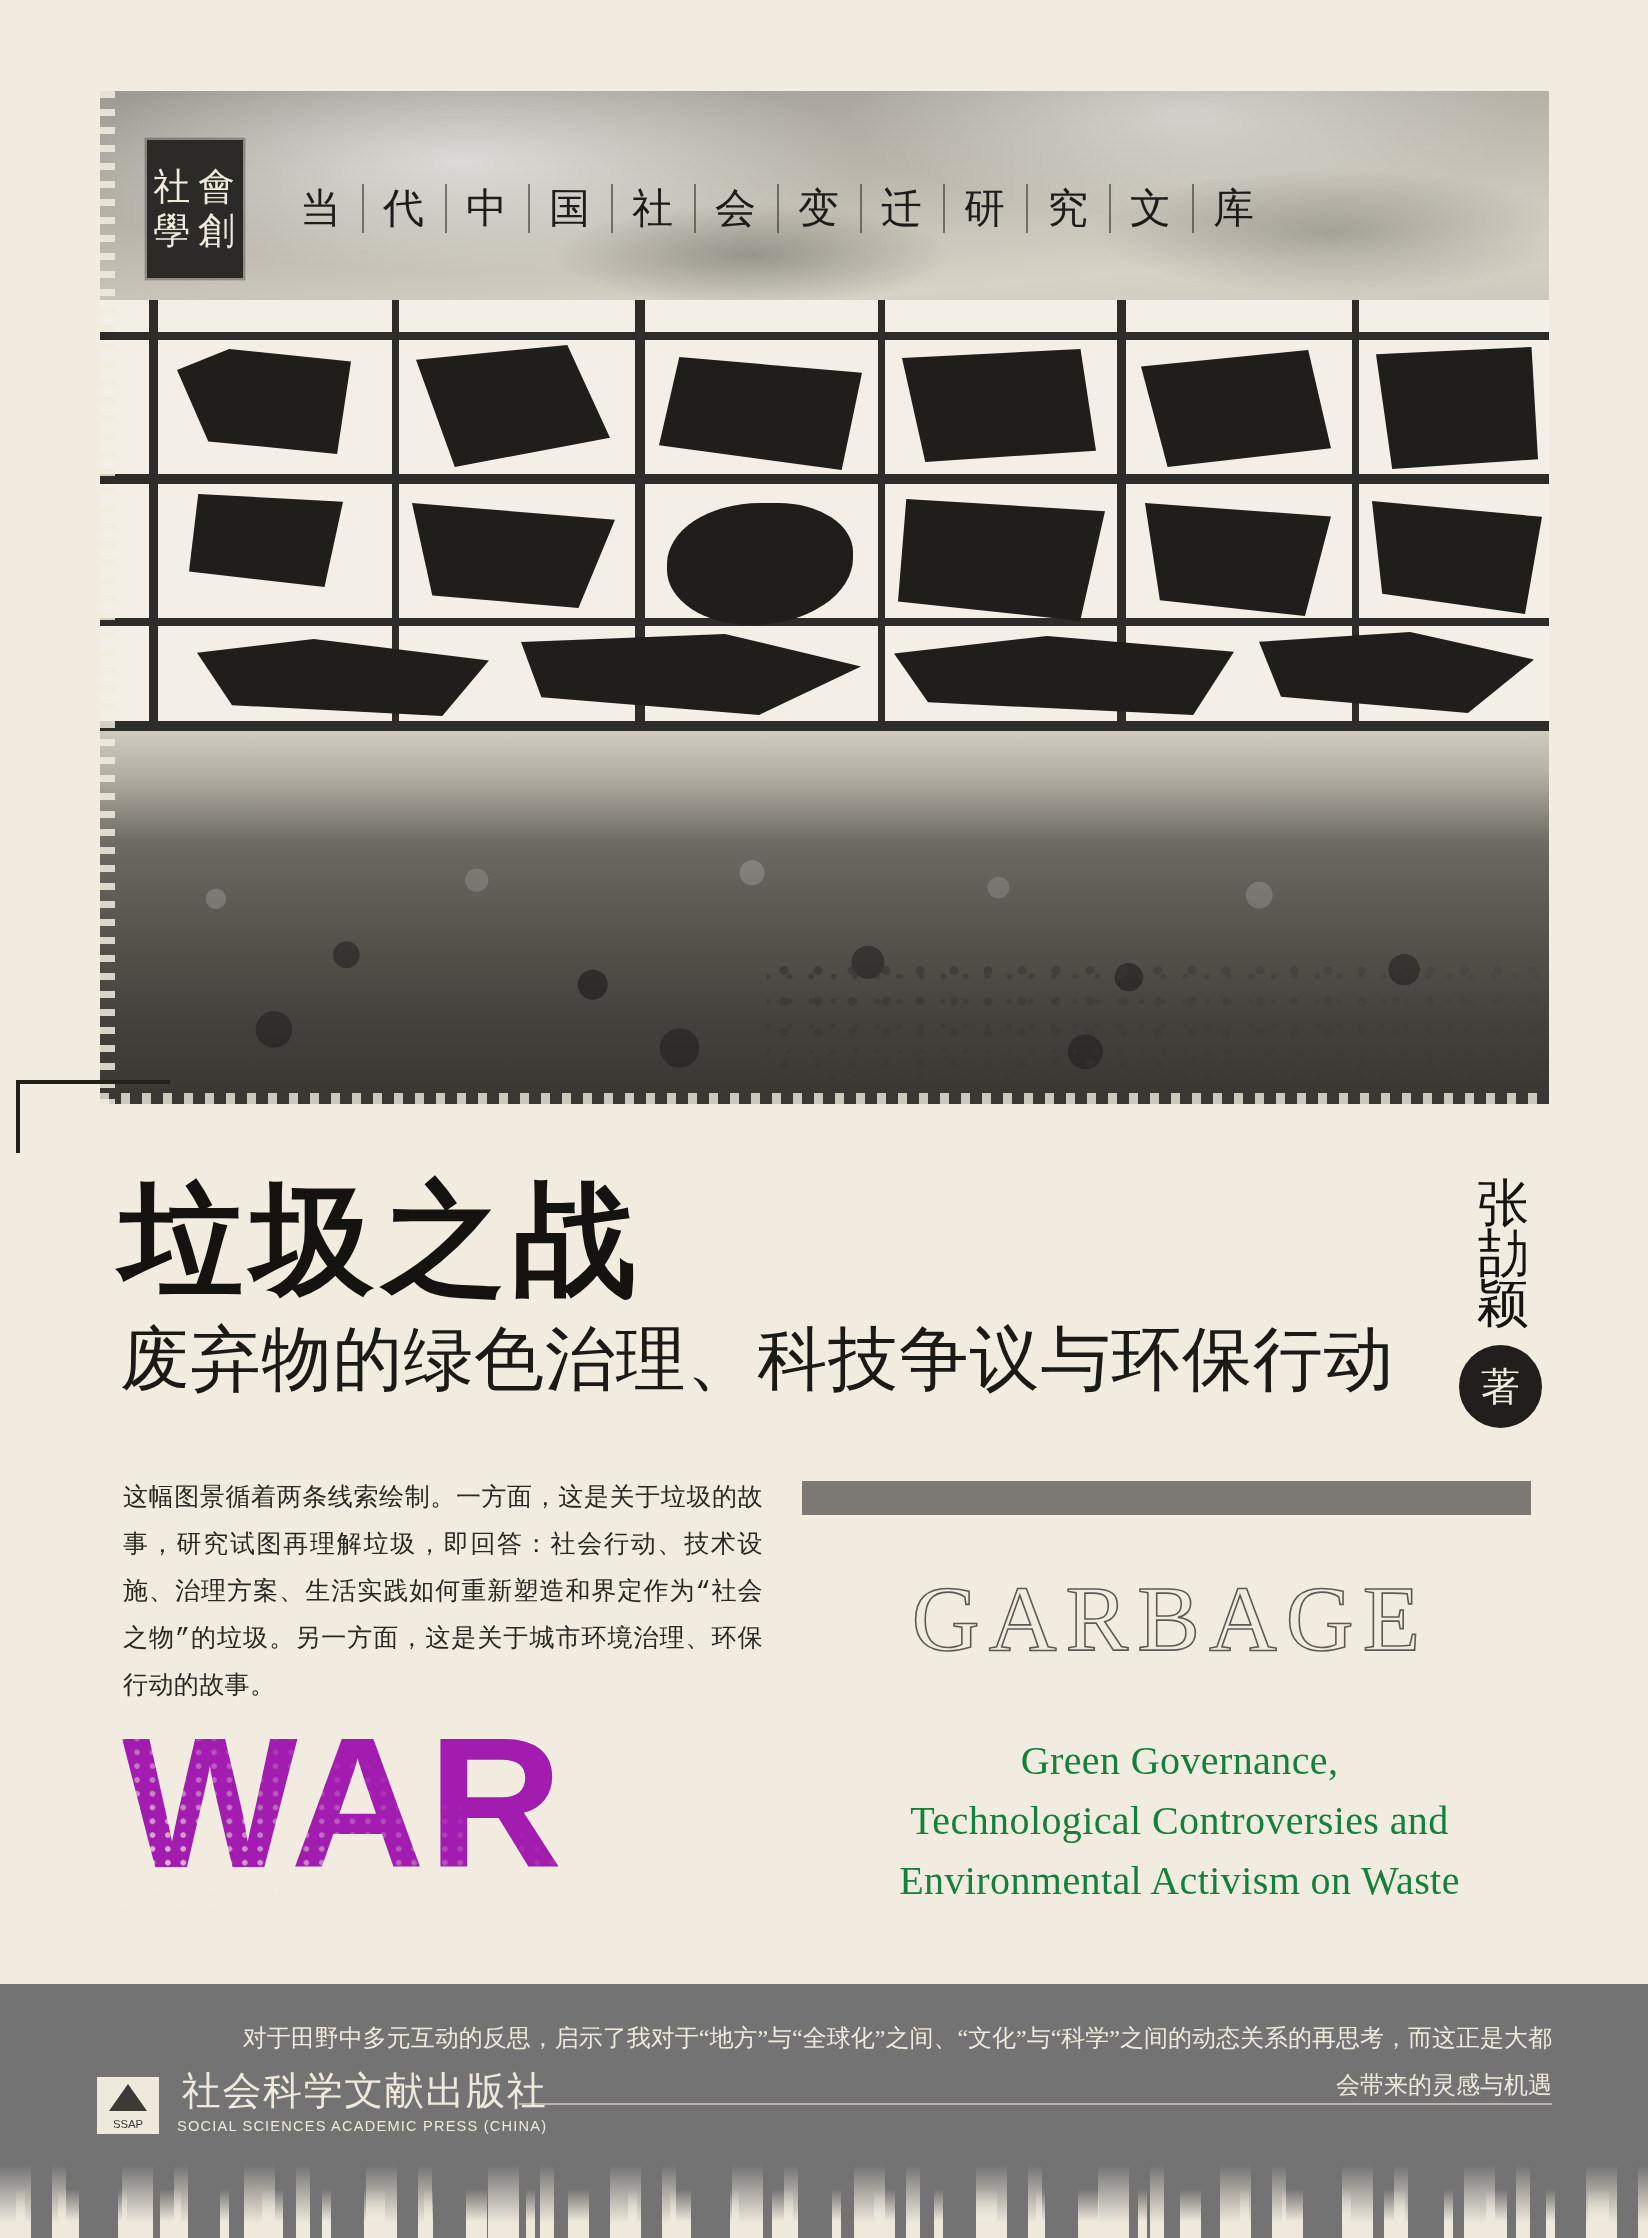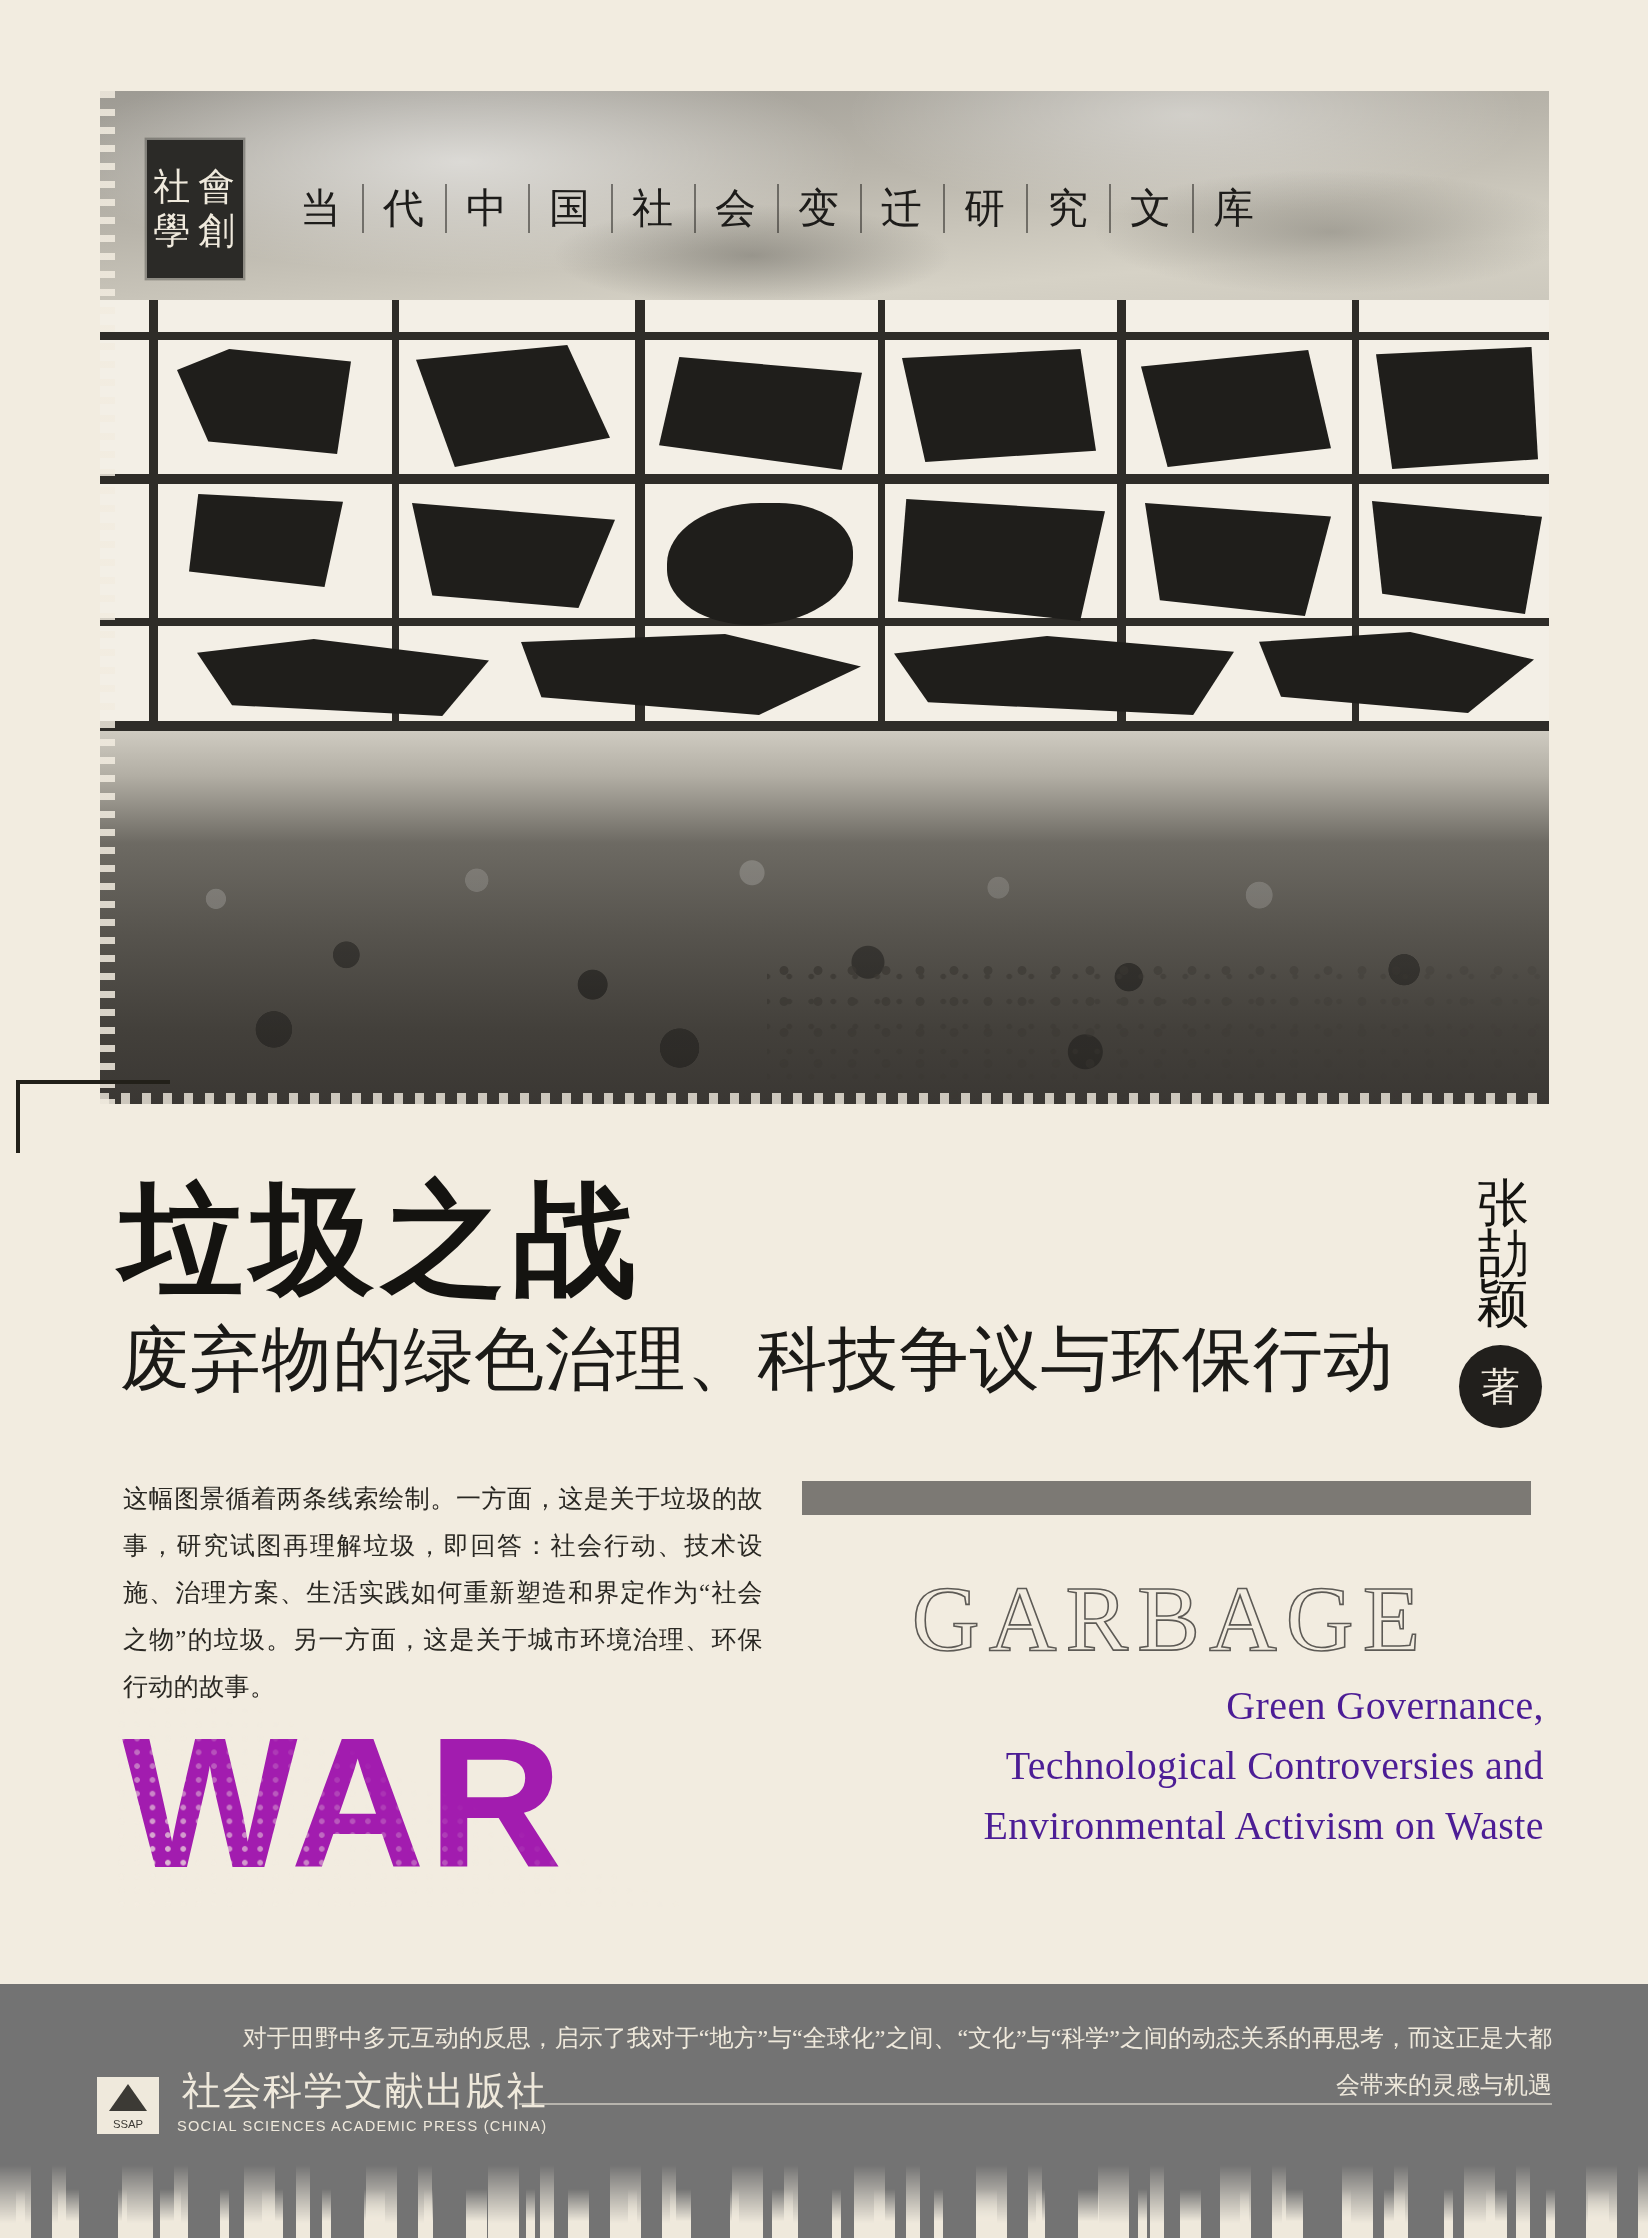--- a/index.html
+++ b/index.html
@@ -260,21 +260,21 @@
     justify-content: center;
     font-family: "Liberation Serif", serif;
   }
 
   
   .blurb {
     position: absolute;
     left: 123px;
     top: 1475px;
     width: 640px;
-    font-family: Liberation Serif, serif;
+    font-family: Liberation Mono, monospace;
     font-size: 25px;
     line-height: 47px;
     color: #2a2823;
     text-align: justify;
     letter-spacing: 0.4px;
   }
 
   
   .gray-bar {
     position: absolute;
@@ -315,27 +315,27 @@
     width: 616px; height: 203px;
     background-image: radial-gradient(circle, #f2ece0 0 2.4px, rgba(0,0,0,0) 3.2px);
     background-size: 15.4px 13.8px;
     -webkit-mask-image: linear-gradient(25deg, rgba(0,0,0,1) 0%, rgba(0,0,0,0) 55%);
     mask-image: linear-gradient(25deg, rgba(0,0,0,1) 0%, rgba(0,0,0,0) 55%);
     pointer-events: none;
   }
   .subtitle-en {
     position: absolute;
     right: 105px;
-    top: 1676px;
+    top: 1731px;
     width: 729px;
-    text-align: right;
+    text-align: center;
     font-family: "Liberation Serif", serif;
     font-size: 40px;
     line-height: 60px;
-    color: #4c1d95;
+    color: #15803d;
     letter-spacing: 0.4px;
   }
 
   
   .footer {
     position: absolute;
     left: 0;
     bottom: 0;
     width: 100%;
     height: 255px;

